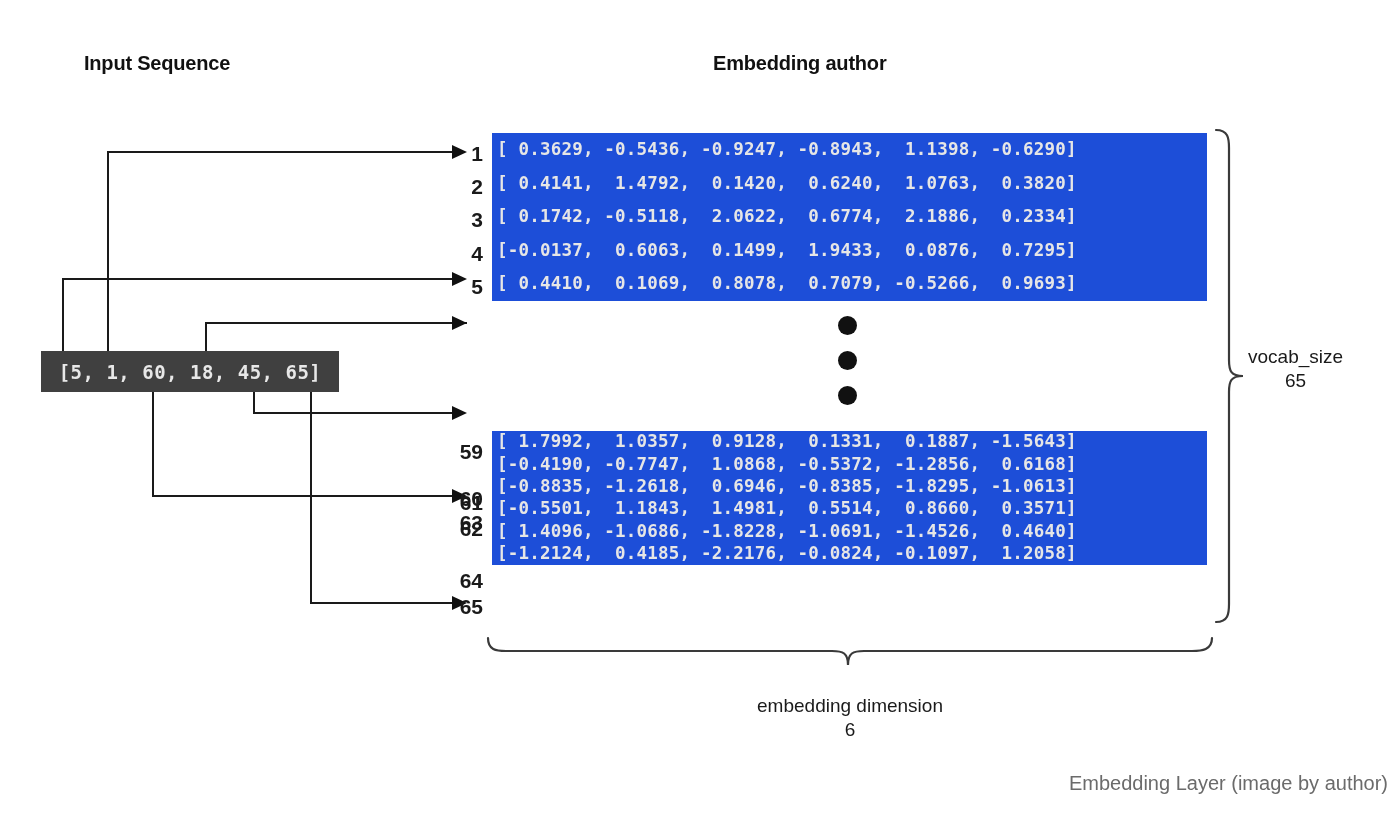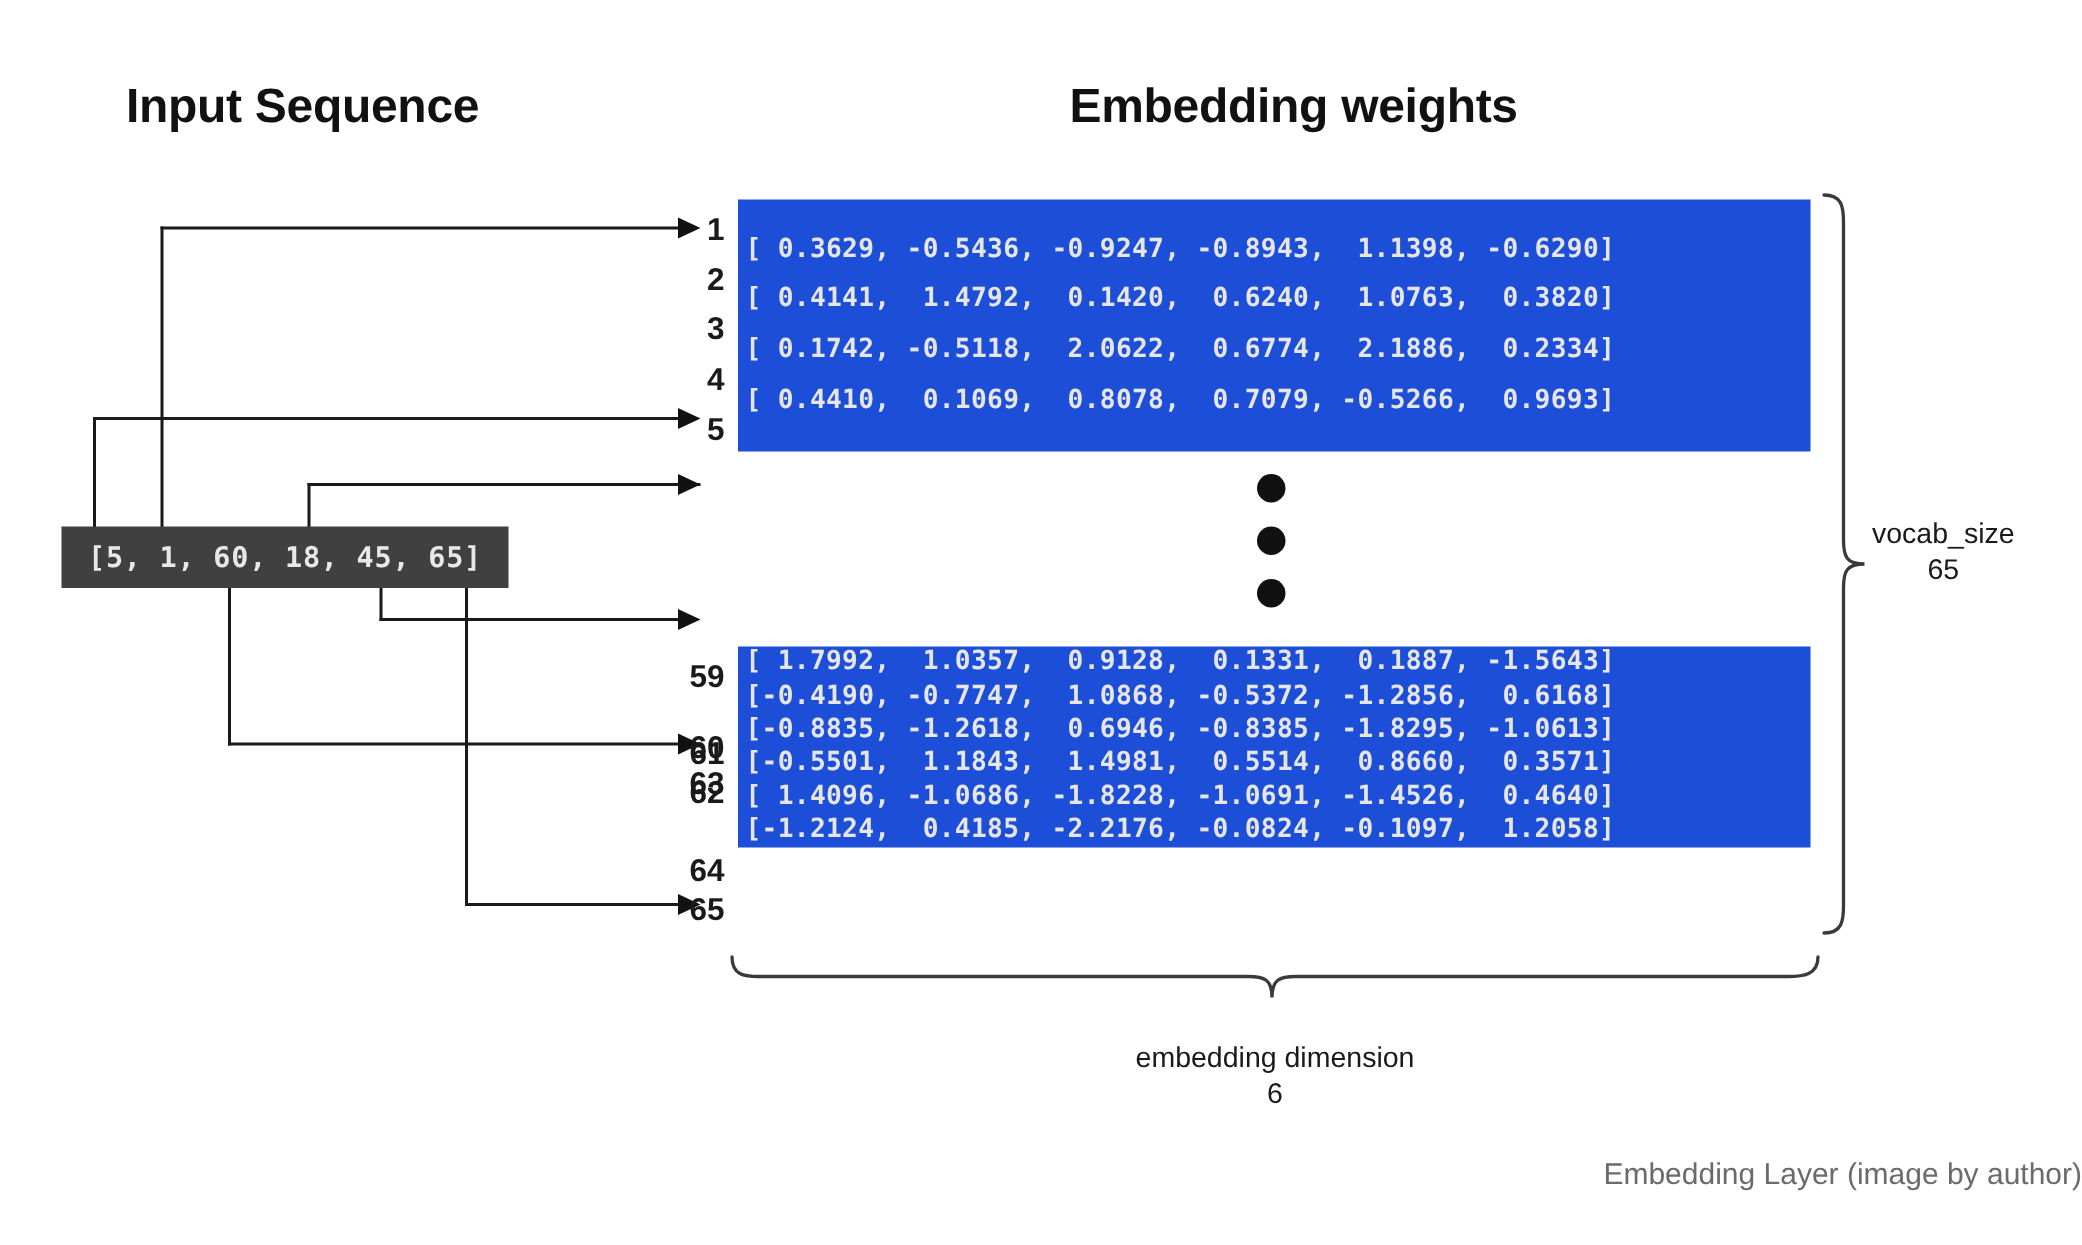--- a/index.html
+++ b/index.html
@@ -14,21 +14,21 @@
     background: #ffffff;
     overflow: hidden;
     font-family: "Liberation Sans", sans-serif;
   }
 
   
   .heading {
     position: absolute;
     font-family: "Liberation Sans", sans-serif;
     font-weight: bold;
-    font-size: 32px;
+    font-size: 20px;
     color: #111111;
     white-space: nowrap;
     letter-spacing: -0.2px;
   }
   #title-input-sequence { left: 84px;  top: 52px; }
   #title-embedding-weights { left: 713px; top: 52px; }
 
   
   #input-box {
     position: absolute;
@@ -146,21 +146,21 @@
     color: #6b6b6b;
   }
 </style>
 </head>
 <body>
 
 <div id="canvas">
 
   <div class="heading" id="title-input-sequence">Input Sequence</div>
 
-  <div class="heading" id="title-embedding-weights">Embedding weights</div>
+  <div class="heading" id="title-embedding-weights">Embedding author</div>
 
   <div class="ln ln-v" style="left:62px; top:278px; height:75px;"></div>
   <div class="ln ln-h" style="left:62px; top:278px; width:395px;"></div>
   <div class="arrow" style="left:452px; top:272px;"></div>
 
   <div class="ln ln-v" style="left:107px; top:151px; height:202px;"></div>
   <div class="ln ln-h" style="left:107px; top:151px; width:350px;"></div>
   <div class="arrow" style="left:452px; top:145px;"></div>
 
   <div class="ln ln-v" style="left:205px; top:322px; height:31px;"></div>
@@ -186,20 +186,21 @@
   <div class="row-label" style="left:443px; top:143px;">1</div>
   <div class="row-label" style="left:443px; top:176px;">2</div>
   <div class="row-label" style="left:443px; top:209px;">3</div>
   <div class="row-label" style="left:443px; top:243px;">4</div>
   <div class="row-label" style="left:443px; top:276px;">5</div>
 
   <div class="matrix" id="matrix-top">
     <div class="matrix-row">[ 0.3629, -0.5436, -0.9247, -0.8943,  1.1398, -0.6290]</div>
     <div class="matrix-row">[ 0.4141,  1.4792,  0.1420,  0.6240,  1.0763,  0.3820]</div>
     <div class="matrix-row">[ 0.1742, -0.5118,  2.0622,  0.6774,  2.1886,  0.2334]</div>
+    <div class="matrix-row">[-0.0137,  0.6063,  0.1499,  1.9433,  0.0876,  0.7295]</div>
     <div class="matrix-row">[ 0.4410,  0.1069,  0.8078,  0.7079, -0.5266,  0.9693]</div>
   </div>
 
   <div class="dot" style="left:838px; top:316px;"></div>
   <div class="dot" style="left:838px; top:351px;"></div>
   <div class="dot" style="left:838px; top:386px;"></div>
 
   <div class="row-label" style="left:434px; top:441px; width:49px;">59</div>
   <div class="row-label" style="left:434px; top:488px; width:49px;">60</div>
   <div class="row-label" style="left:434px; top:492px; width:49px;">61</div>

